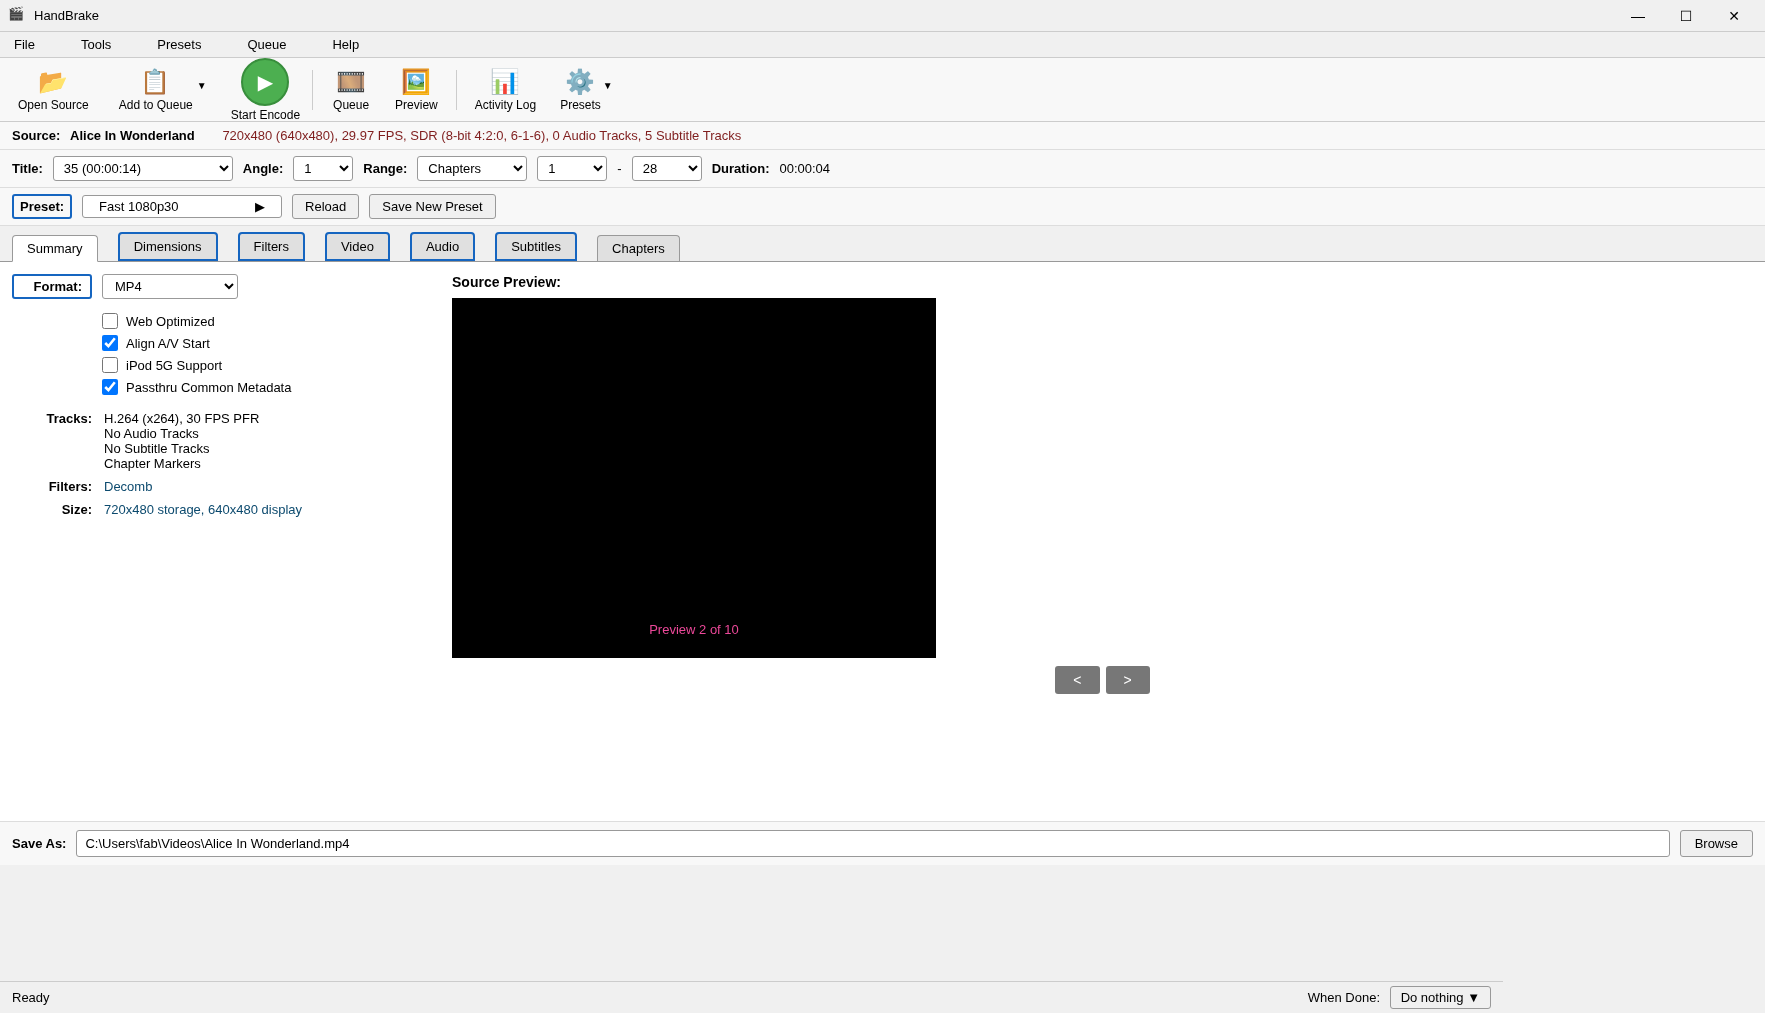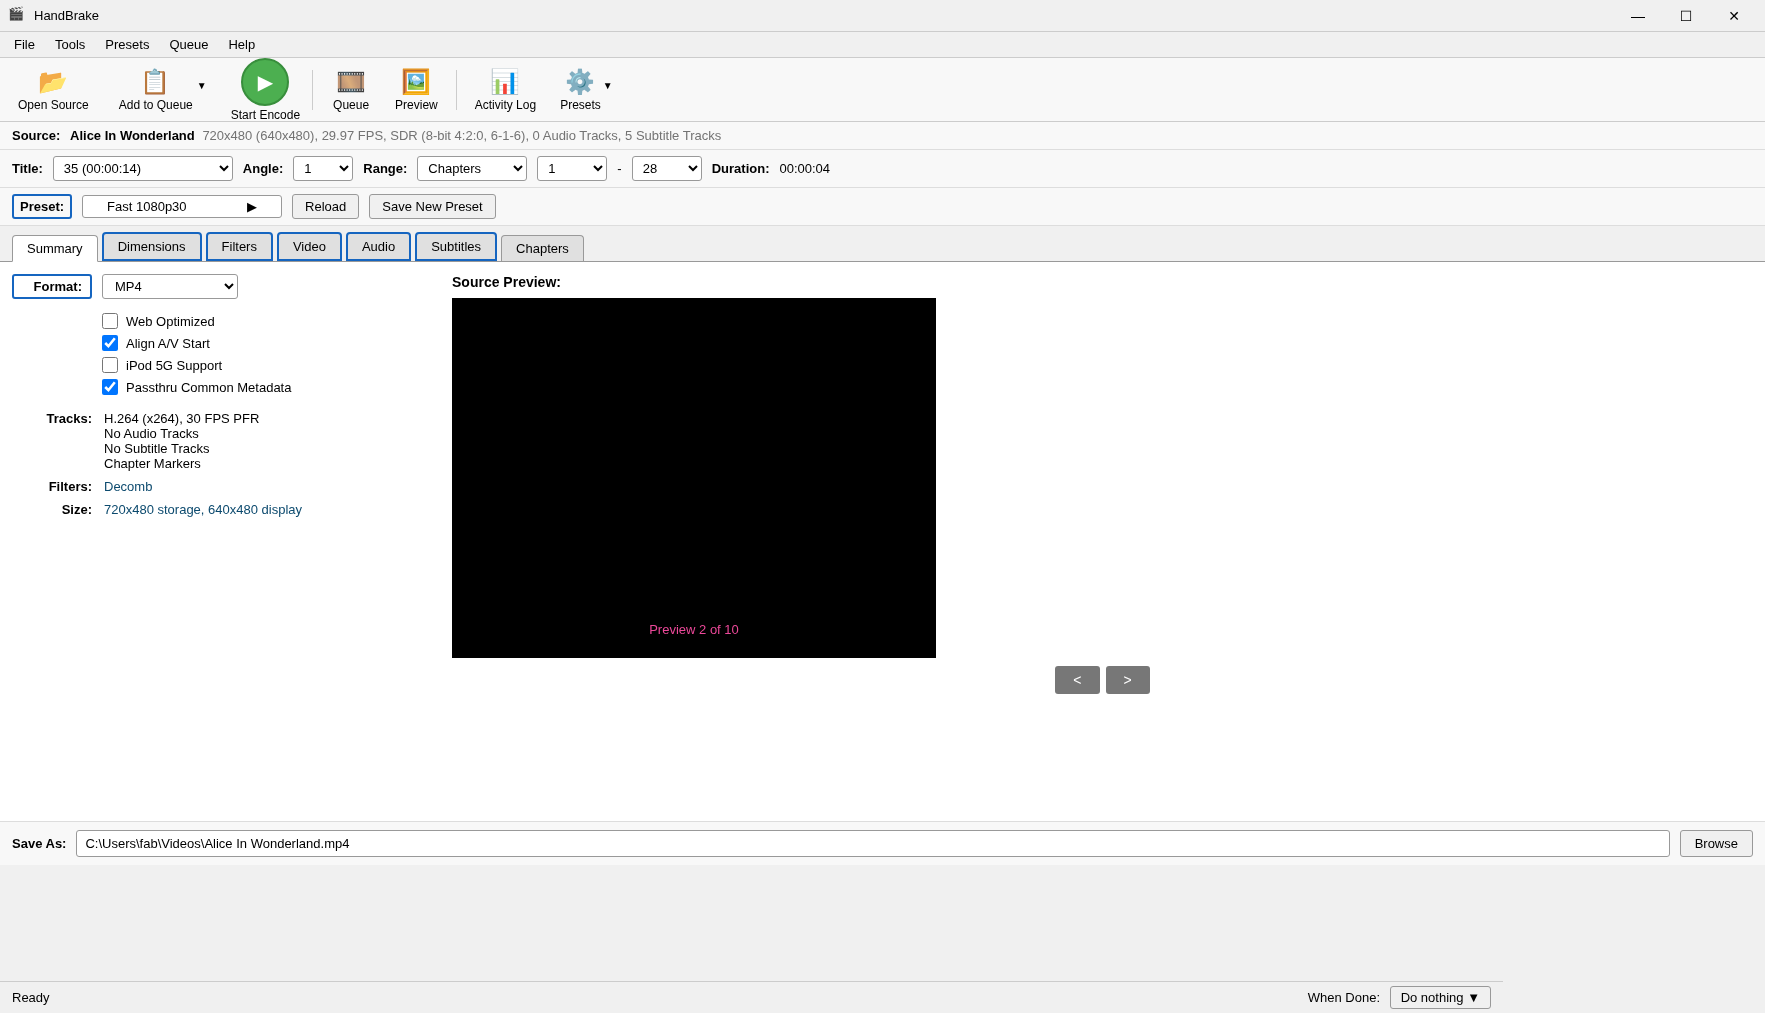--- a/index.html
+++ b/index.html
@@ -49,20 +49,21 @@
     }
 
     
     .menu-bar {
       background: #f0f0f0;
       height: 26px;
       display: flex;
       align-items: center;
       padding: 0 4px;
       border-bottom: 1px solid #ccc;
+      gap: 26px;
     }
     .menu-item {
       padding: 2px 10px;
       cursor: pointer;
       border-radius: 3px;
       font-size: 13px;
     }
 
     
     .toolbar {
@@ -160,21 +161,21 @@
       font-weight: bold;
       border: 2px solid #1565c0;
       padding: 3px 6px;
       border-radius: 3px;
     }
     .preset-select-btn {
       display: flex;
       align-items: flex-start;
       border: 1px solid #999;
       background: white;
-      padding: 3px 24px;
+      padding: 3px 16px;
       border-radius: 3px;
       cursor: pointer;
       min-width: 200px;
       font-size: 13px;
       justify-content: space-between;
     }
     .reload-btn, .save-preset-btn {
       border: 1px solid #999;
       background: #f0f0f0;
       padding: 4px 12px;
@@ -182,21 +183,21 @@
       cursor: pointer;
       font-size: 13px;
     }
 
     
     .tabs-container {
       display: flex;
       align-items: flex-end;
       padding: 6px 12px 0;
       background: #f0f0f0;
-      gap: 4px;
+      gap: 20px;
     }
     .tab {
       padding: 5px 14px;
       border: 1px solid #999;
       background: #e0e0e0;
       cursor: pointer;
       border-radius: 4px 4px 0 0;
       font-size: 13px;
       border-bottom: none;
     }
@@ -429,21 +430,21 @@
       <span class="toolbar-icon">⚙️</span>
       <span class="toolbar-label">Presets</span>
     </span>
     <span style="font-size:10px; margin-top:-8px;">▼</span>
   </button>
 </div>
 
 <div class="source-bar">
   <span class="label">Source:</span>
   <span style="margin-left:6px; font-weight:bold;">Alice In Wonderland</span>
-  <span style="margin-left:4px; color:#737373;">720x480 (640x480), 29.97 FPS, SDR (8-bit 4:2:0, 6-1-6), 0 Audio Tracks, 5 Subtitle Tracks</span>
+  <span style="margin-left:24px; color:#7f1d1d;">720x480 (640x480), 29.97 FPS, SDR (8-bit 4:2:0, 6-1-6), 0 Audio Tracks, 5 Subtitle Tracks</span>
 </div>
 
 <div class="title-row">
   <label>Title:</label>
   <select class="title-select">
     <option>35  (00:00:14)</option>
   </select>
 
   <label>Angle:</label>
   <select class="angle-select">

